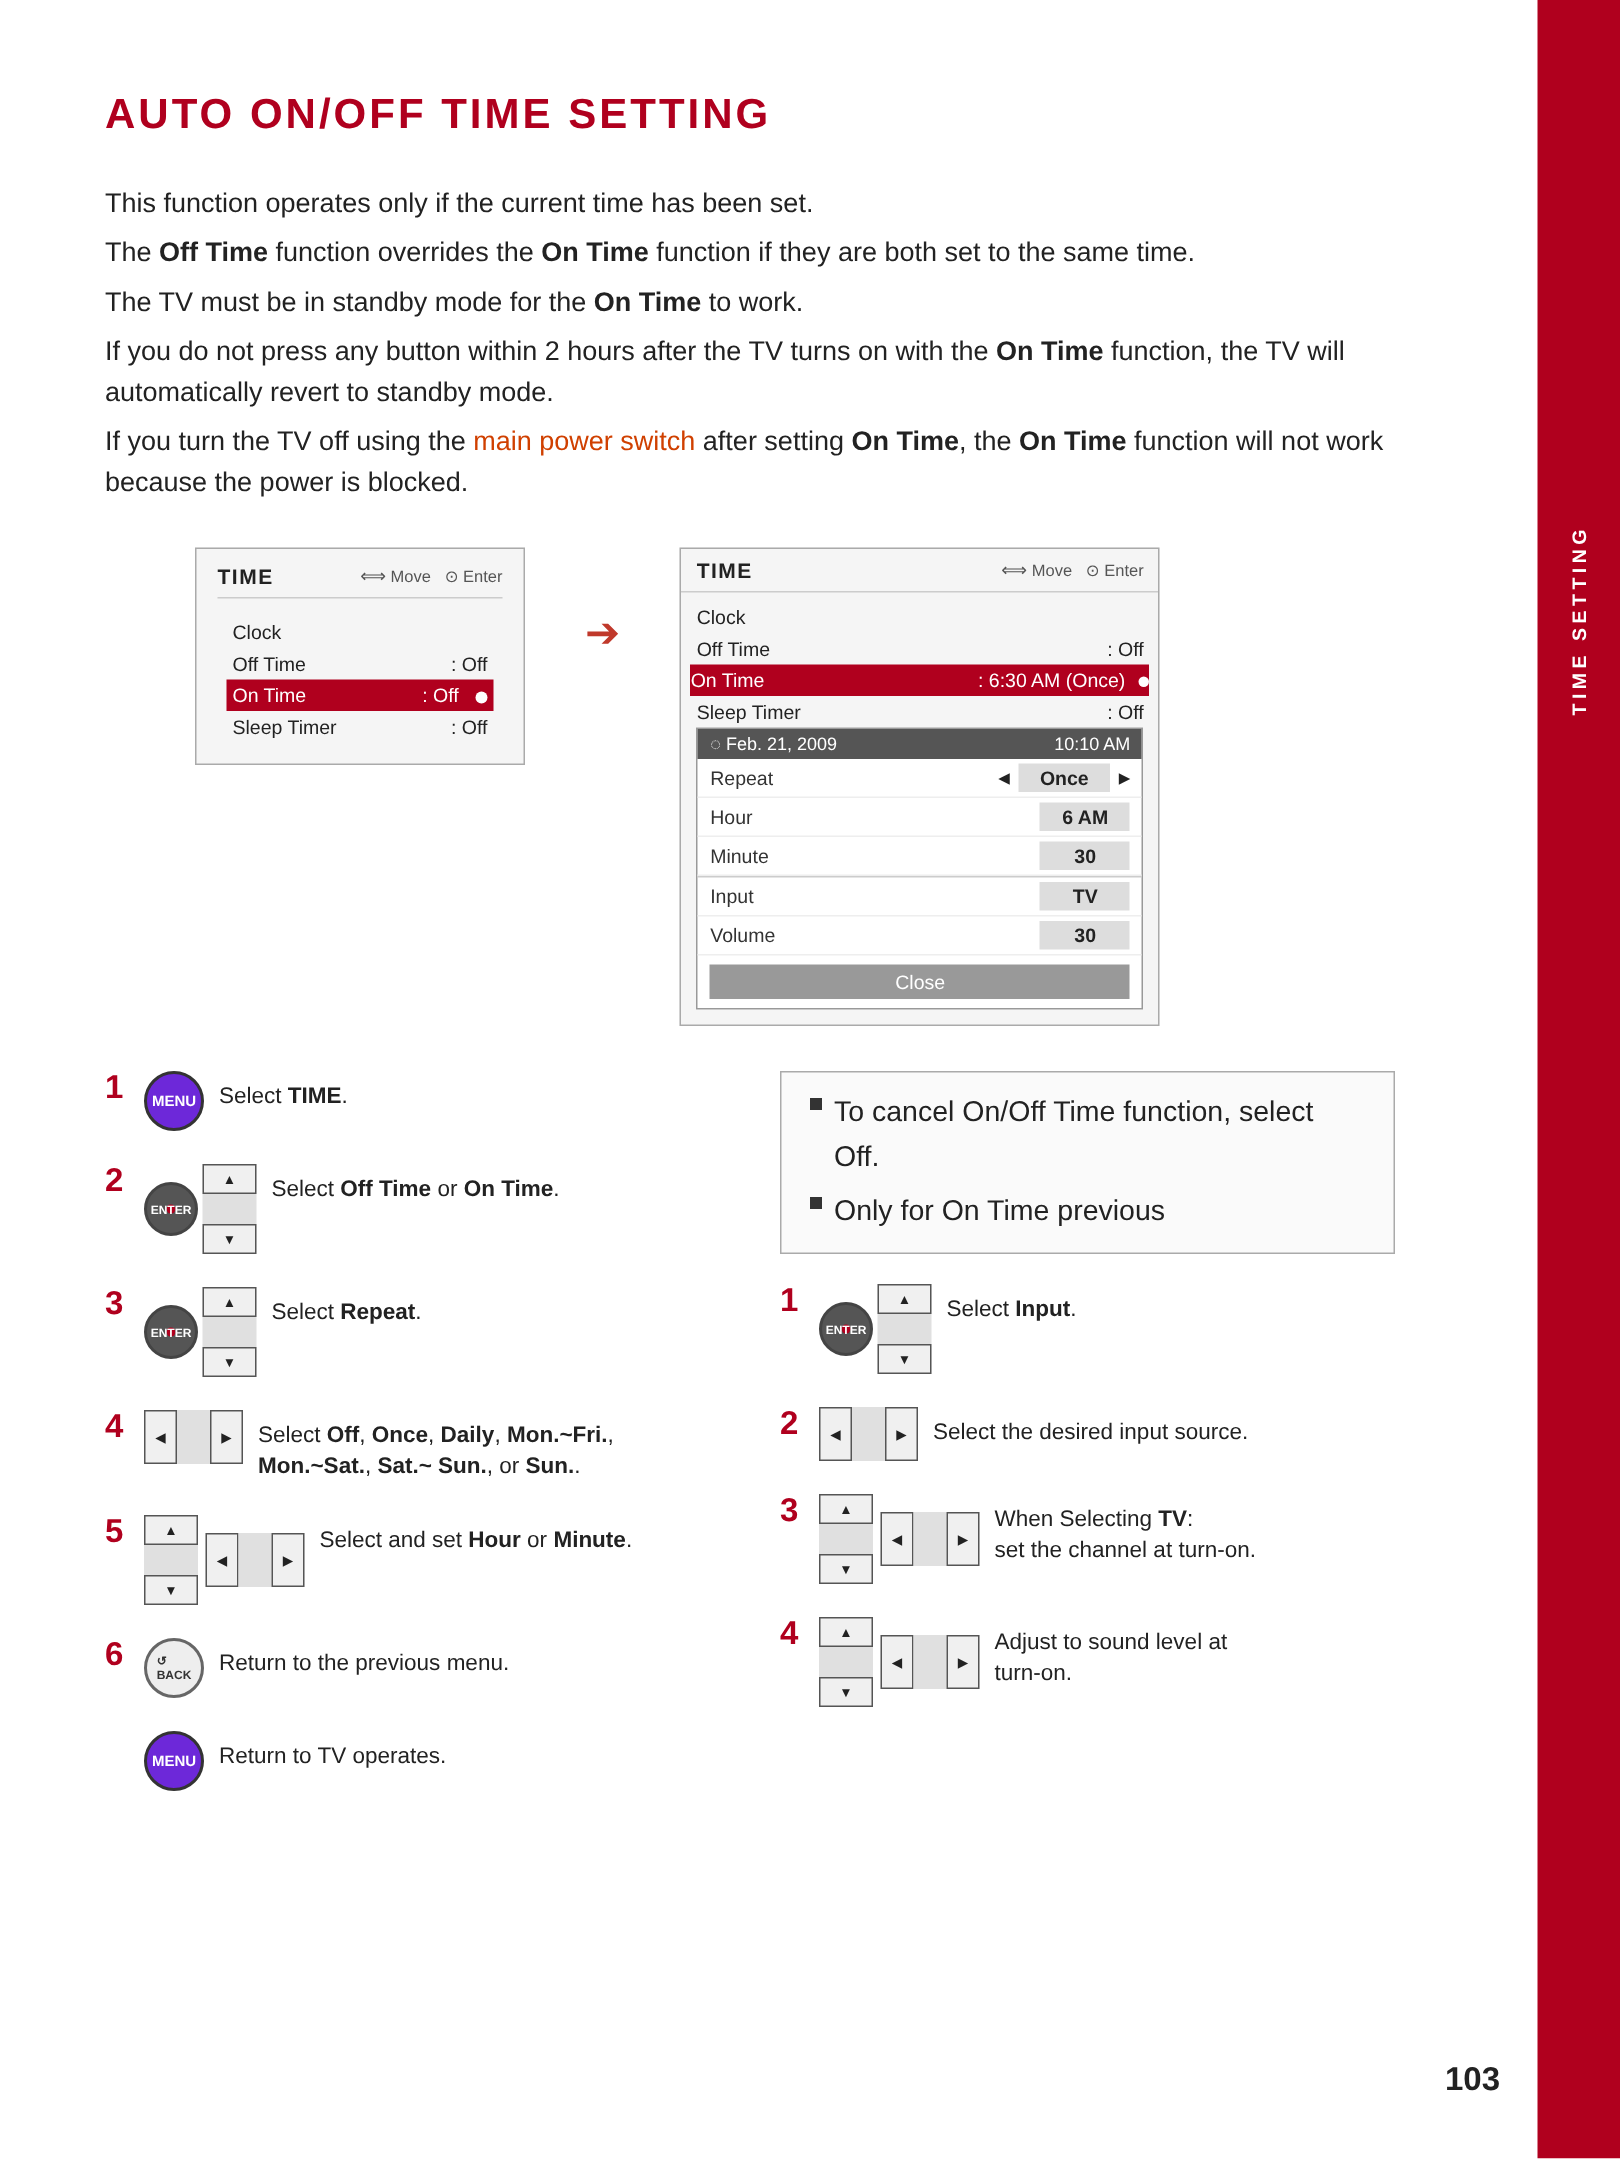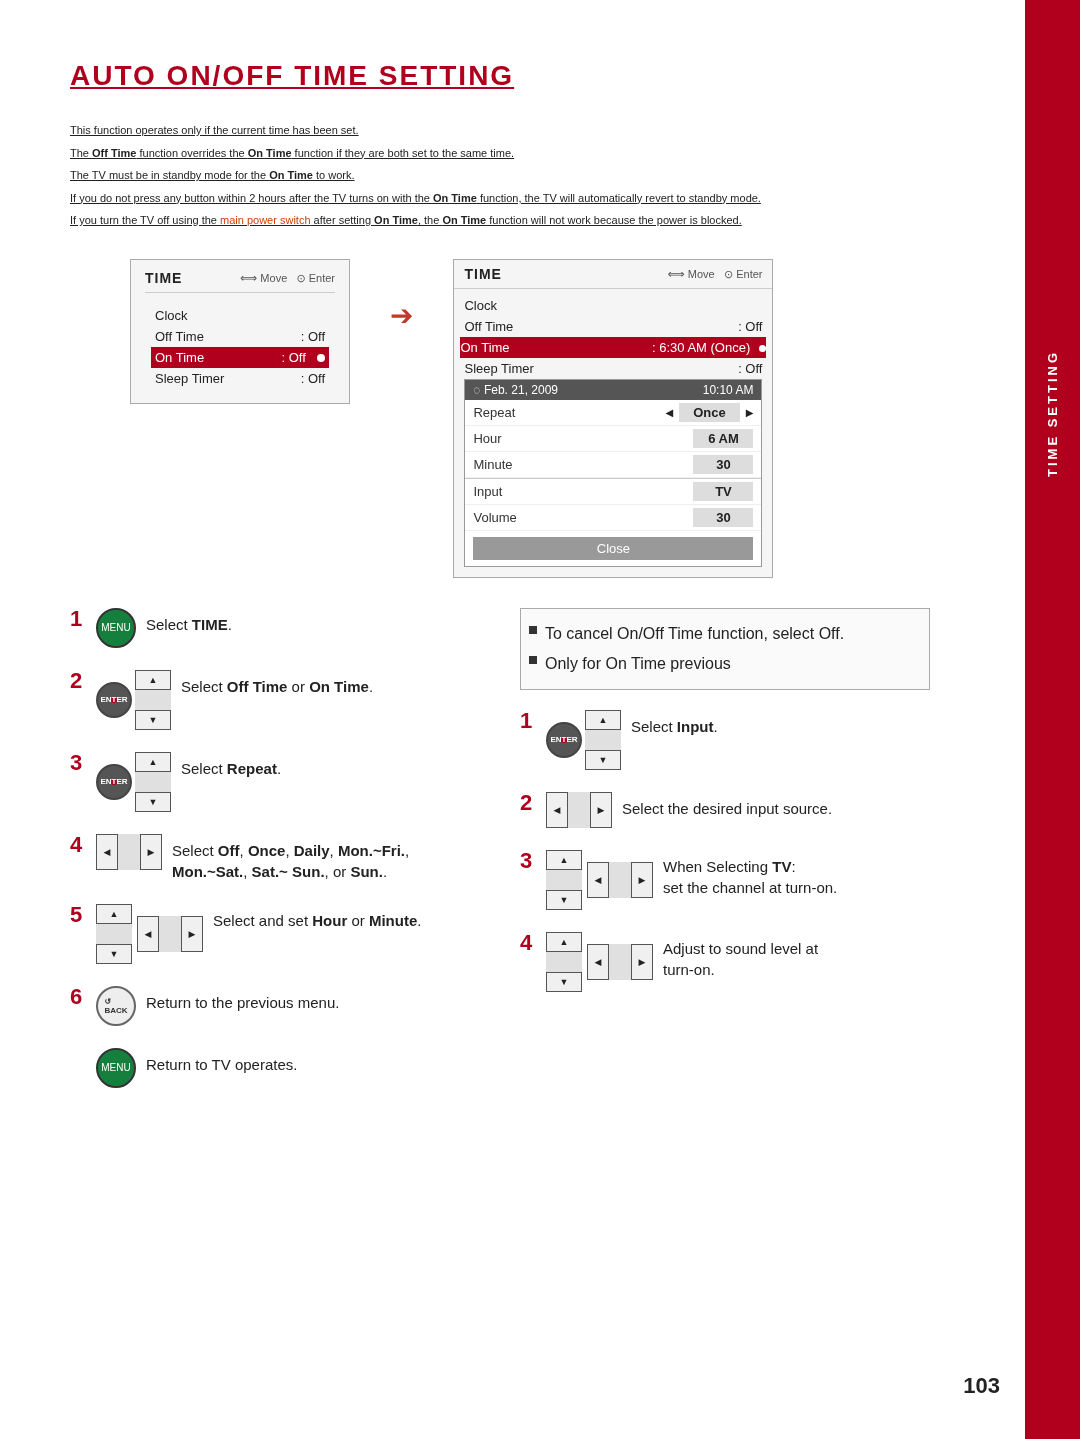--- a/index.html
+++ b/index.html
@@ -18,28 +18,26 @@
       max-width: 1000px;
     }
 
     .page-title {
       font-size: 28px;
       font-weight: 900;
       color: #b0001e;
       letter-spacing: 2px;
       text-transform: uppercase;
       margin-bottom: 30px;
-      text-decoration: underline;
     }
 
     .intro-text {
       margin-bottom: 6px;
-      font-size: 11px;
+      font-size: 18px;
       line-height: 1.5;
-      text-decoration: underline;
     }
 
     .intro-text .bold { font-weight: bold; }
     .intro-text .red { color: #d04000; }
 
     .diagrams-row {
       display: flex;
       flex-direction: row;
       align-items: flex-start;
       margin: 30px 0 30px 60px;
@@ -198,23 +196,23 @@
       align-items: center;
       gap: 5px;
       margin-right: 10px;
     }
 
     .btn-menu {
       width: 40px;
       height: 40px;
       border-radius: 50%;
       font-size: 10px;
-      font-weight: normal;
+      font-weight: bold;
       color: #fff;
-      background: #15803d;
+      background: #6d28d9;
       border: 2px solid #333;
       display: flex;
       align-items: center;
       justify-content: center;
     }
 
     .btn-enter {
       width: 36px;
       height: 36px;
       border-radius: 50%;
@@ -292,24 +290,24 @@
     .step-text {
       font-size: 15px;
       line-height: 1.4;
       padding-top: 6px;
     }
 
     .step-text .bold { font-weight: bold; }
 
     .notes-box {
       border: 1.5px solid #aaa;
-      padding: 12px 8px;
+      padding: 12px 19px;
       margin-bottom: 20px;
       background: #fafafa;
-      font-size: 16px;
+      font-size: 19px;
       line-height: 1.6;
     }
 
     .notes-box .bullet {
       display: flex;
       align-items: flex-start;
       gap: 8px;
     }
 
     .bullet-icon {

